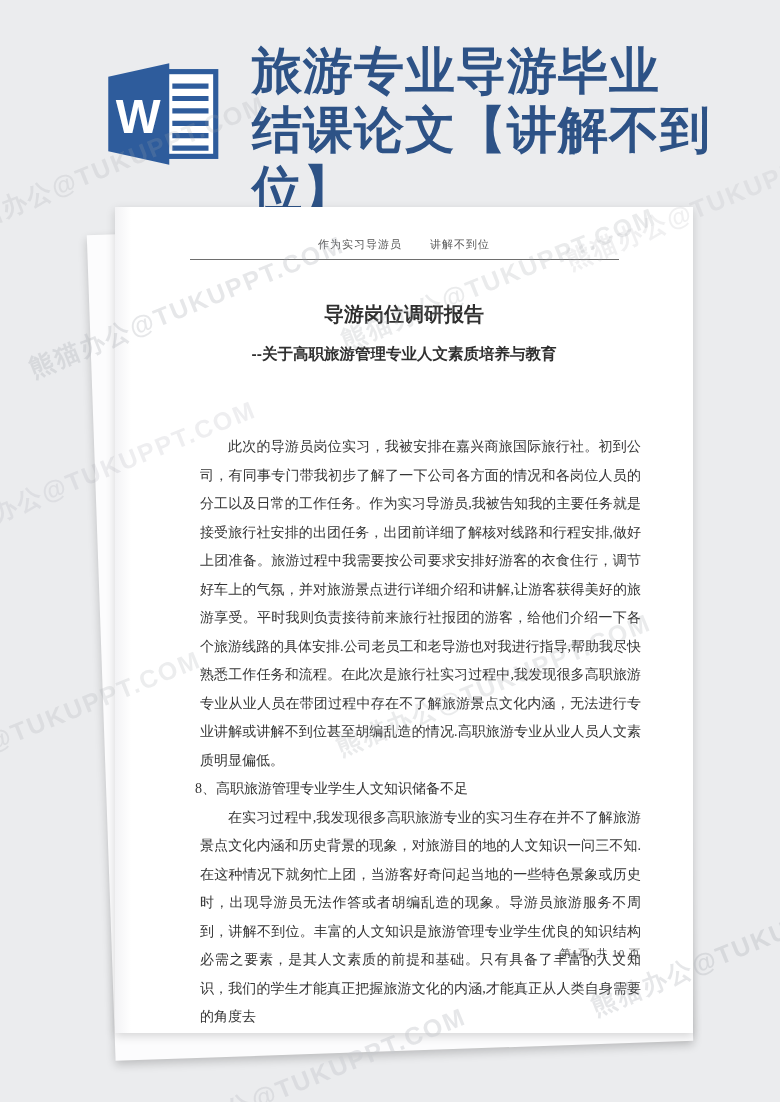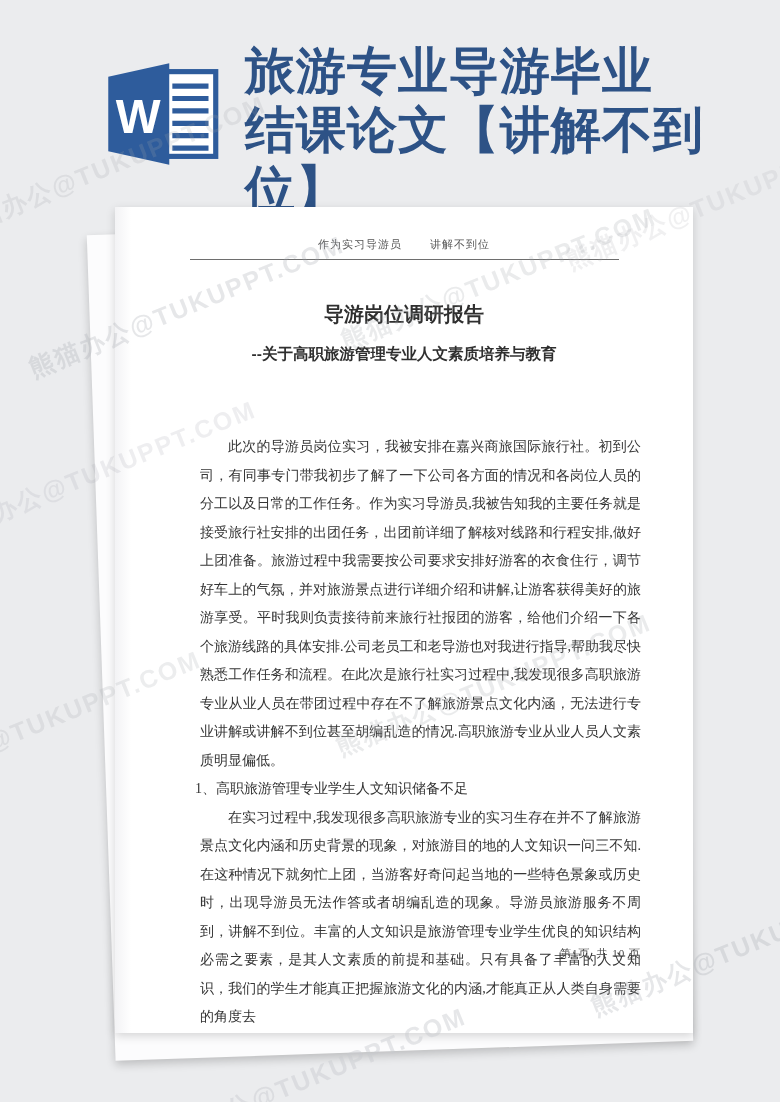--- a/index.html
+++ b/index.html
@@ -9,21 +9,21 @@
     width:780px; height:1102px;
     background:#ebecee;
     overflow:hidden;
     font-family:"Liberation Serif","DejaVu Serif",serif;
   }
 
   
   .banner { position:absolute; left:0; top:0; width:780px; height:200px; }
   .word-icon { position:absolute; left:100px; top:58px; width:124px; height:112px; }
   .banner-title {
-    position:absolute; left:245px; top:42px; width:520px;
+    position:absolute; left:252px; top:42px; width:520px;
     font-family:"Liberation Serif","DejaVu Serif",serif;
     font-weight:bold;
     font-size:50px; line-height:59px; letter-spacing:1px;
     color:#2d5286;
   }
 
   
   .paper {
     position:absolute; left:115px; top:207px;
     width:578px; height:826px;
@@ -125,21 +125,21 @@
 <div class="paper front">
   <div class="doc-inner">
     <div class="doc-header">
       <span>作为实习导游员</span><span class="hdr-gap"></span><span>讲解不到位</span>
     </div>
     <div class="doc-rule"></div>
     <div class="doc-title">导游岗位调研报告</div>
     <div class="doc-subtitle">--关于高职旅游管理专业人文素质培养与教育</div>
     <div class="doc-body">
         <div class="blk-p">此次的导游员岗位实习，我被安排在嘉兴商旅国际旅行社。初到公司，有同事专门带我初步了解了一下公司各方面的情况和各岗位人员的分工以及日常的工作任务。作为实习导游员,我被告知我的主要任务就是接受旅行社安排的出团任务，出团前详细了解核对线路和行程安排,做好上团准备。旅游过程中我需要按公司要求安排好游客的衣食住行，调节好车上的气氛，并对旅游景点进行详细介绍和讲解,让游客获得美好的旅游享受。平时我则负责接待前来旅行社报团的游客，给他们介绍一下各个旅游线路的具体安排.公司老员工和老导游也对我进行指导,帮助我尽快熟悉工作任务和流程。在此次是旅行社实习过程中,我发现很多高职旅游专业从业人员在带团过程中存在不了解旅游景点文化内涵，无法进行专业讲解或讲解不到位甚至胡编乱造的情况.高职旅游专业从业人员人文素质明显偏低。</div>
-        <div class="blk-sub">1、高职旅游管理专业学生人文知识储备不足</div>
+        <div class="blk-sub">8、高职旅游管理专业学生人文知识储备不足</div>
         <div class="blk-p">在实习过程中,我发现很多高职旅游专业的实习生存在并不了解旅游景点文化内涵和历史背景的现象，对旅游目的地的人文知识一问三不知.在这种情况下就匆忙上团，当游客好奇问起当地的一些特色景象或历史时，出现导游员无法作答或者胡编乱造的现象。导游员旅游服务不周到，讲解不到位。丰富的人文知识是旅游管理专业学生优良的知识结构必需之要素，是其人文素质的前提和基础。只有具备了丰富的人文知识，我们的学生才能真正把握旅游文化的内涵,才能真正从人类自身需要的角度去</div>
       </div>
     <div class="doc-footer">
       <span>第1页</span><span class="ft-gap"></span><span>共 10 页</span>
     </div>
   </div>
 </div>
 
 <span class="wm wm-1">熊猫办公@TUKUPPT.COM</span>
 <span class="wm wm-2">熊猫办公@TUKUPPT.COM</span>

